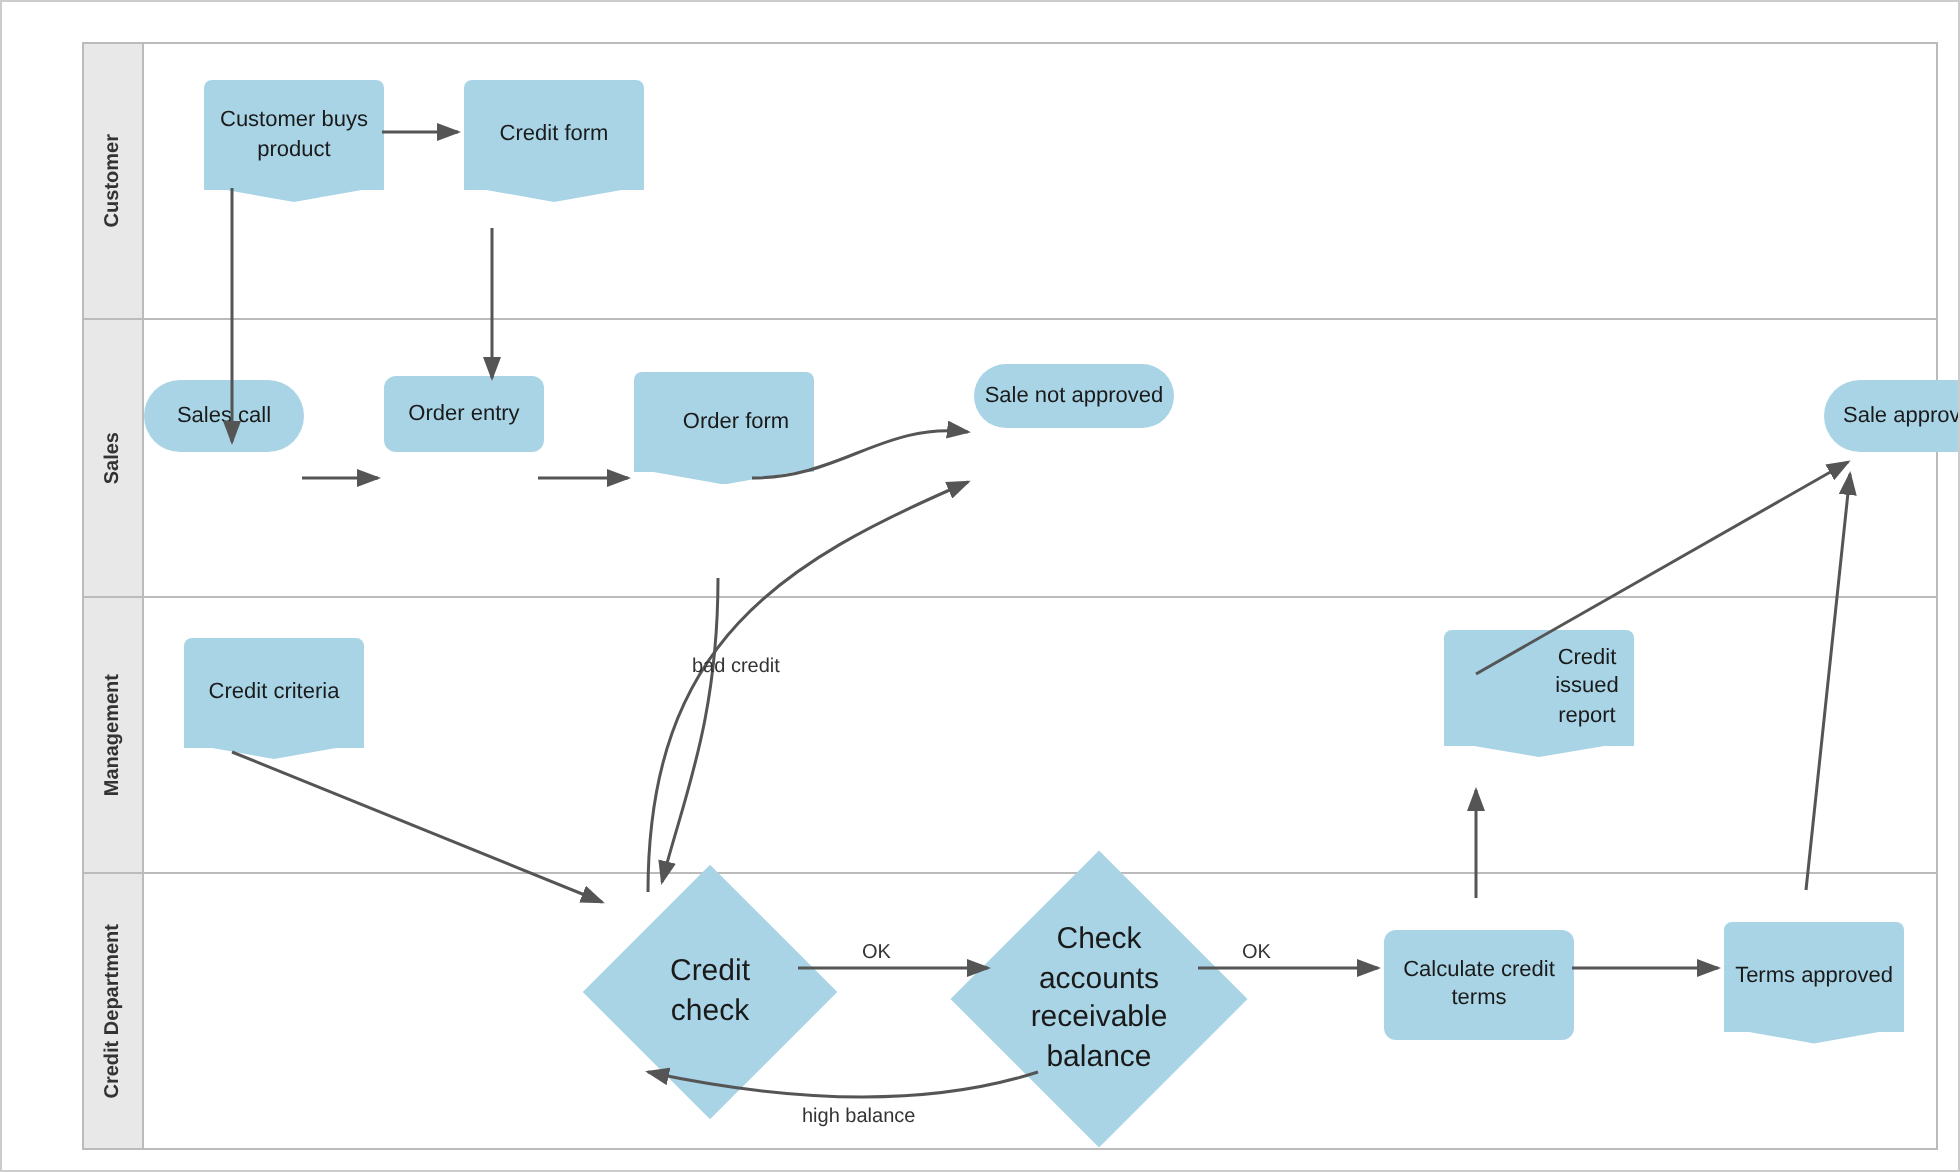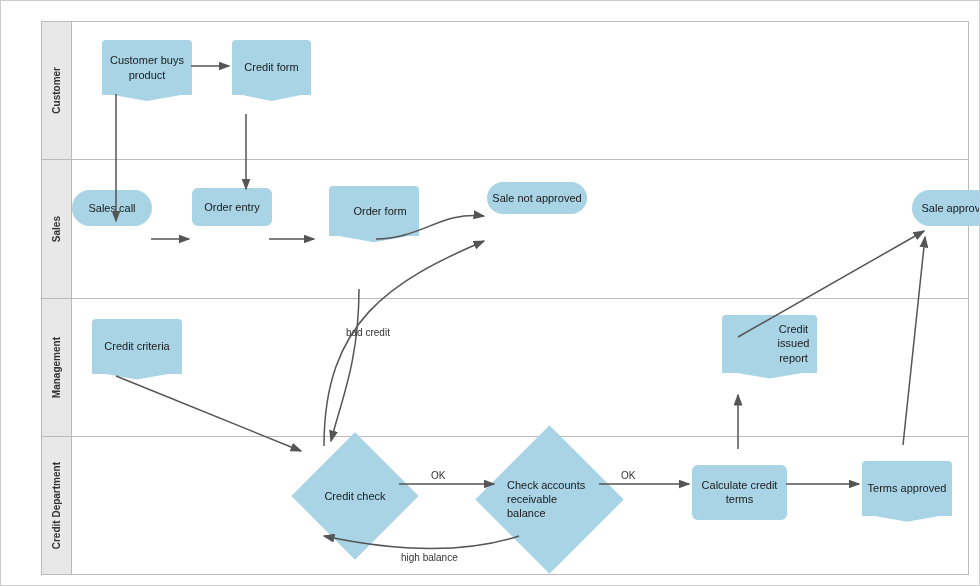--- a/index.html
+++ b/index.html
@@ -96,23 +96,23 @@
       position: absolute;
       top: 0; left: 0;
     }
     .diamond-shape .diamond-text {
       position: absolute;
       width: 100%;
       height: 100%;
       display: flex;
       align-items: center;
       justify-content: center;
-      text-align: left;
+      text-align: center;
       z-index: 2;
-      font-size: 11px;
+      font-size: 15px;
       line-height: 1.3;
       padding: 10px;
     }
     
     .oval-shape {
       background: #a8d4e6;
       border-radius: 50px;
     }
     
     .arrows-svg {
@@ -142,41 +142,41 @@
     <div class="lane">
       <div class="lane-label">
         <span>Customer</span>
       </div>
       <div class="lane-content">
 
         <div class="shape doc-shape" style="left:30px; top:18px; width:90px; height:55px;">
           <span>Customer buys product</span>
         </div>
 
-        <div class="shape doc-shape" style="left:160px; top:18px; width:79px; height:55px;">
+        <div class="shape doc-shape" style="left:160px; top:18px; width:90px; height:55px;">
           <span>Credit form</span>
         </div>
       </div>
     </div>
 
     <div class="lane">
       <div class="lane-label">
         <span>Sales</span>
       </div>
       <div class="lane-content">
 
         <div class="shape oval-shape" style="left:0px; top:30px; width:80px; height:36px;text-align:right;">
           <span>Sales call</span>
         </div>
 
         <div class="shape rect-shape" style="left:120px; top:28px; width:80px; height:38px;justify-content:center;">
           <span>Order entry</span>
         </div>
 
-        <div class="shape doc-shape" style="left:257px; top:26px; width:90px; height:50px;padding-left:12px;">
+        <div class="shape doc-shape" style="left:245px; top:26px; width:90px; height:50px;padding-left:12px;">
           <span>Order form</span>
         </div>
 
         <div class="shape oval-shape" style="left:415px; top:22px; width:100px; height:32px;">
           <span>Sale not approved</span>
         </div>
 
         <div class="shape oval-shape" style="left:840px; top:30px; width:90px; height:36px;">
           <span>Sale approved</span>
         </div>

